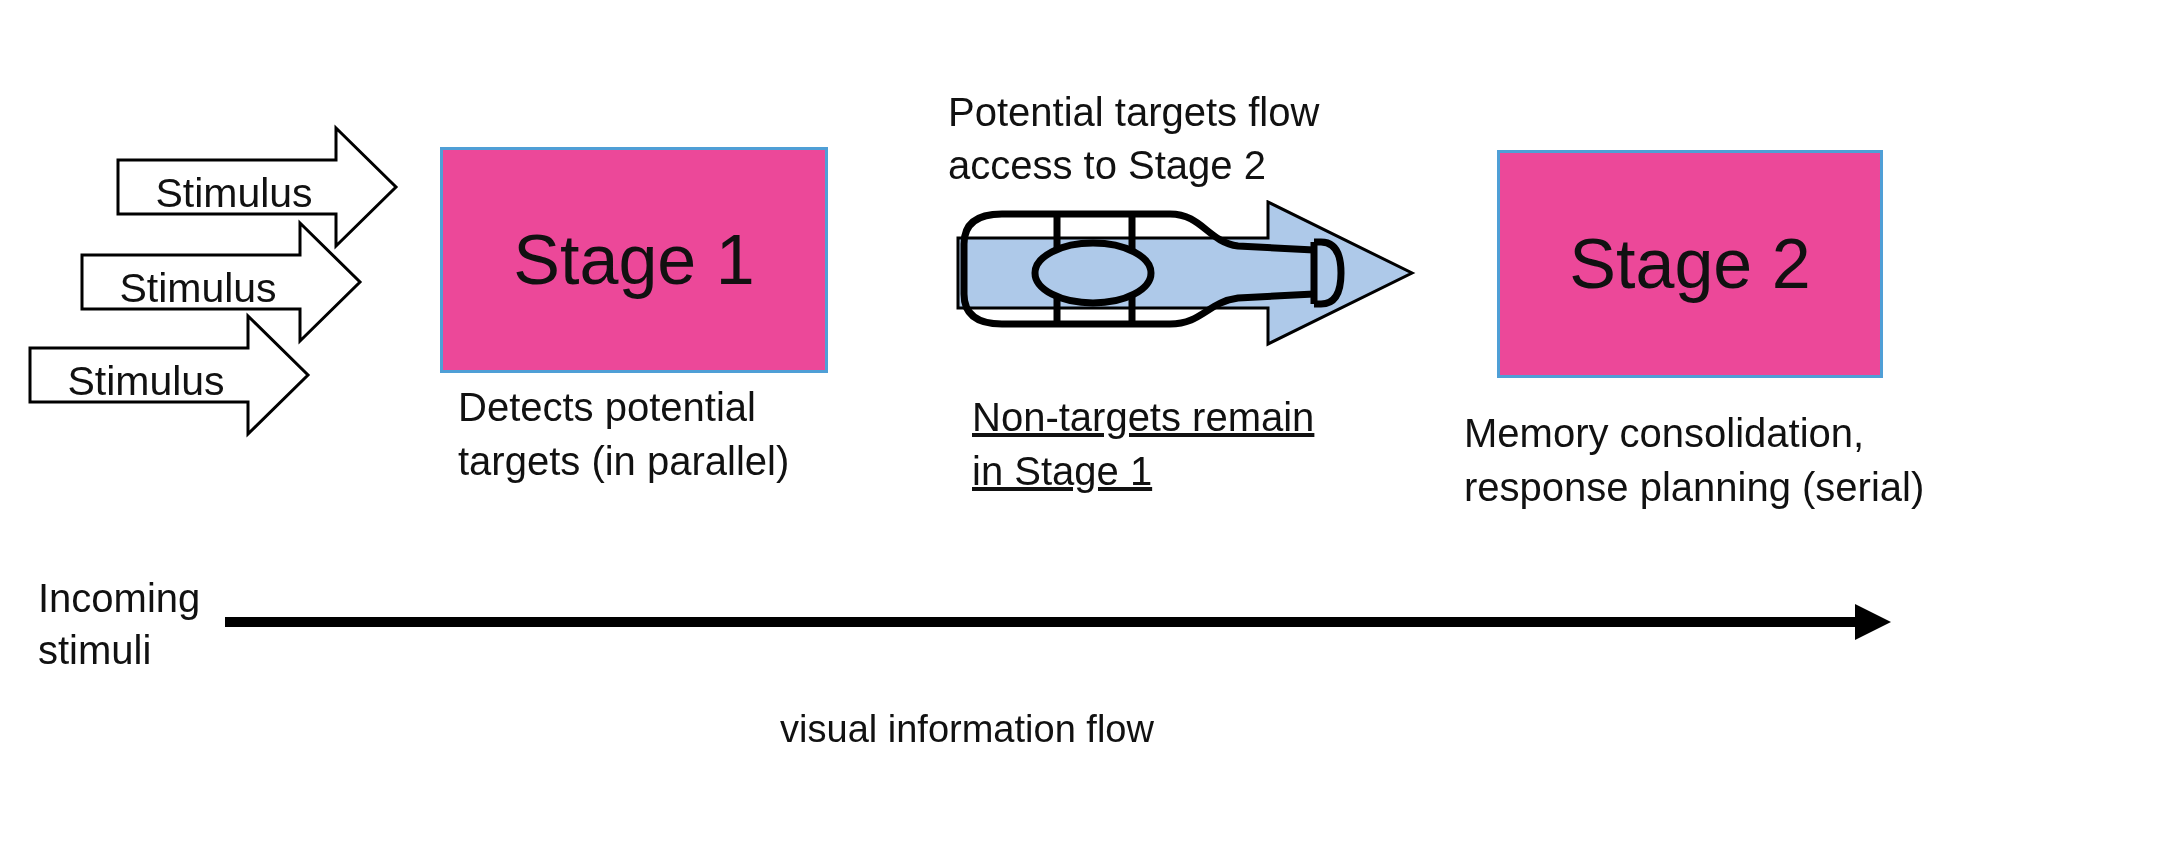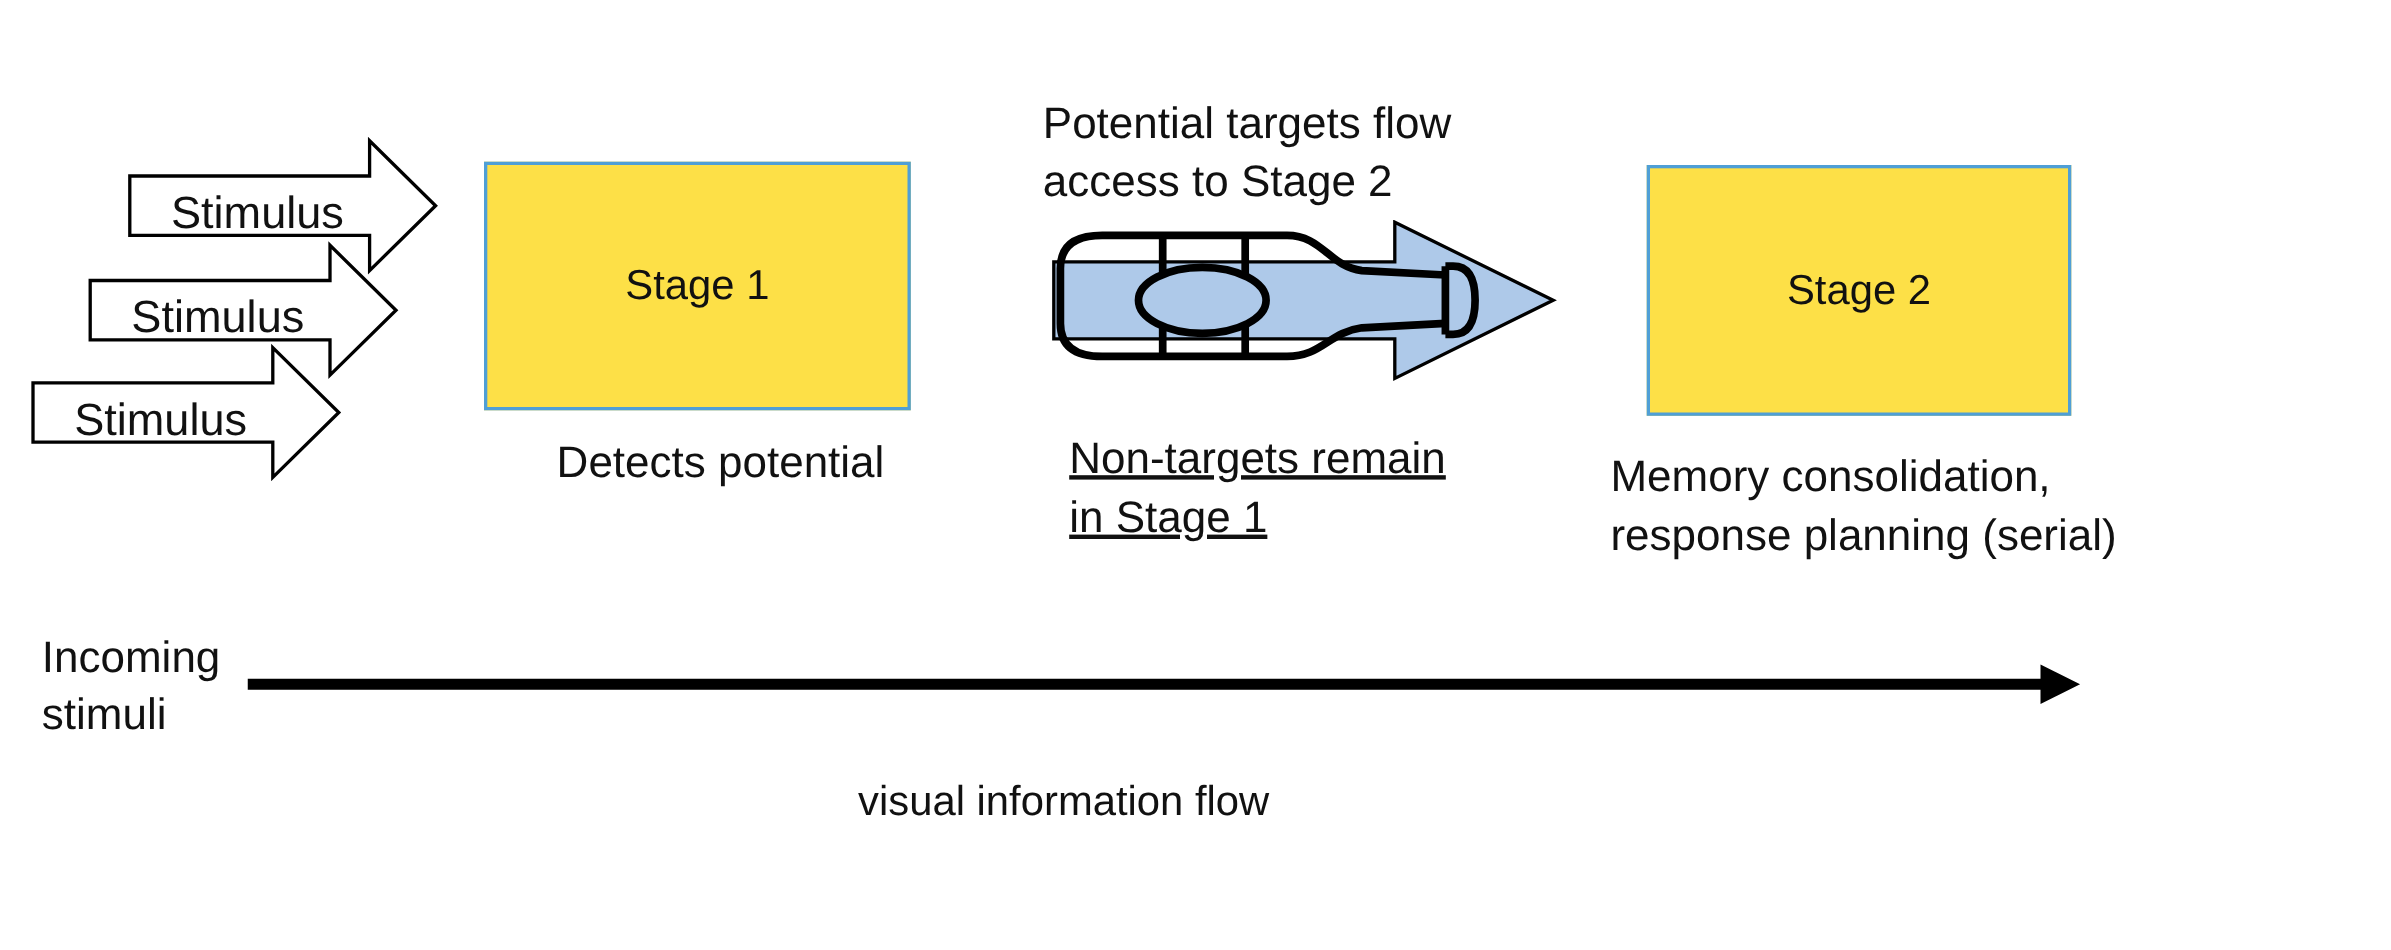--- a/index.html
+++ b/index.html
@@ -20,23 +20,23 @@
   .stim-label{
     position:absolute;left:14px;top:30px;width:204px;height:71px;
     display:flex;align-items:center;justify-content:center;
     font-size:41px;line-height:1;white-space:nowrap;
   }
 
   
   .stage-box{
     position:absolute;
     border:3px solid var(--box-border,#4F9FD6);
-    background:#fde047;
+    background:#ec4899;
     display:flex;align-items:center;justify-content:center;
-    font-size:38px;
+    font-size:70px;
   }
 
   .caption{font-size:40px;line-height:54px;white-space:nowrap;}
 
   
   .bn-arrow{fill:var(--bn-fill,#AEC9E9);stroke:var(--outline,#000);stroke-width:3;stroke-miterlimit:10;}
   .bn-stroke{fill:none;stroke:var(--outline,#000);stroke-width:7;stroke-linecap:butt;}
   .bn-ellipse{fill:var(--bn-fill,#AEC9E9);stroke:var(--outline,#000);stroke-width:7;}
 
   
@@ -66,22 +66,23 @@
   <div class="stim-arrow" style="left:30px;top:316px;">
     <svg width="278" height="118" viewBox="0 0 278 118">
       <polygon class="stim-shape" points="0,32 218,32 218,0 278,59 218,118 218,86 0,86"></polygon>
     </svg>
     <span class="stim-label">Stimulus</span>
   </div>
 
   <div class="stage-box" style="left:440px;top:147px;width:382px;height:220px;">
     <span>Stage 1</span>
   </div>
-  <div class="abs caption" style="left:458px;top:394px;margin-left:48px;">
+  <div class="abs caption" style="left:458px;top:380px;">
     <div>Detects potential</div>
+    <div>targets (in parallel)</div>
   </div>
 
   <div class="abs caption" style="left:948px;top:86px;line-height:53px;">
     <div>Potential targets flow</div>
     <div>access to Stage 2</div>
   </div>
 
   <svg class="abs" style="left:950px;top:200px;" width="470" height="160" viewBox="0 0 470 160">
 
     <polygon class="bn-arrow" points="8,38 318,38 318,2 462,73 318,144 318,108 8,108"></polygon>

